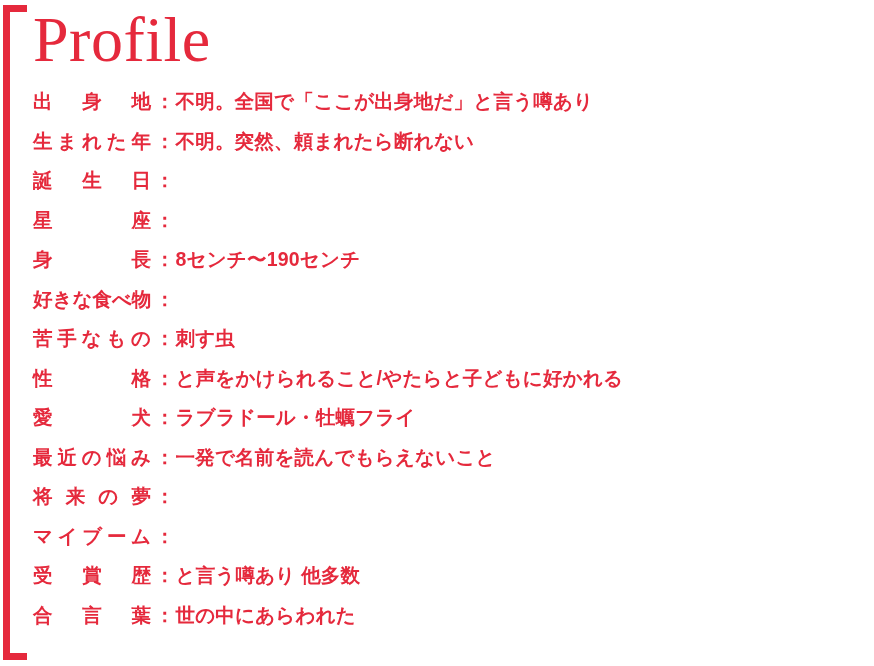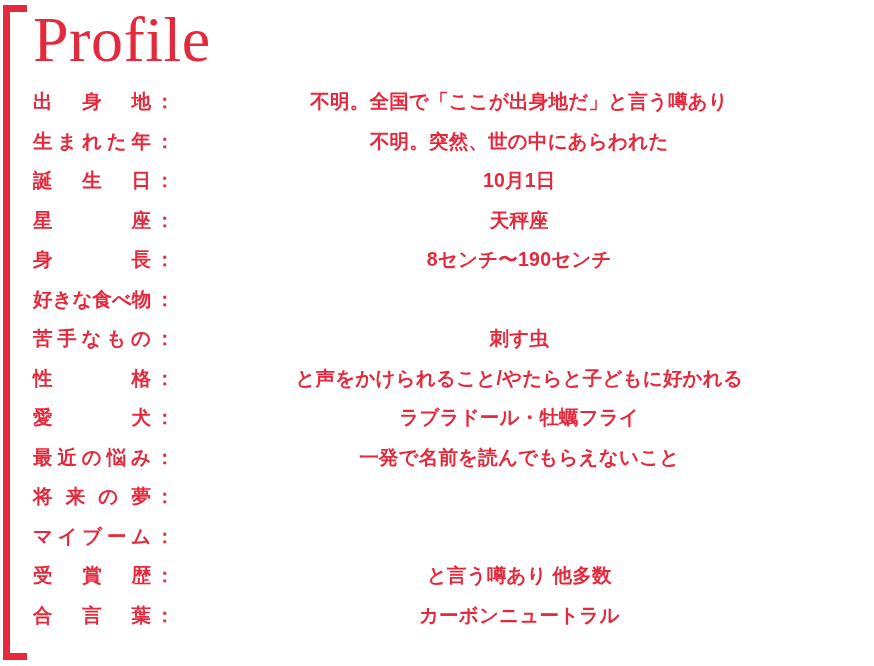--- a/index.html
+++ b/index.html
@@ -95,21 +95,20 @@
     justify-content: flex-start;
     letter-spacing: 0;
   }
   .row-sep {
     flex: 0 0 auto;
     padding: 0 1px 0 4px;
   }
   .row-value {
     flex: 1 1 auto;
     letter-spacing: 0.2px;
-    text-align: center;
   }
 </style>
 </head>
 <body>
 
 <div class="page">
 
   <div class="bracket">
     <div class="bar"></div>
     <div class="arm-top"></div>
@@ -130,38 +129,36 @@
       </li>
       <li class="profile-row">
         <span class="row-label">
           <span>生</span>
           <span>ま</span>
           <span>れ</span>
           <span>た</span>
           <span>年</span>
         </span>
         <span class="row-sep">：</span>
-        <span class="row-value">不明。突然、世の中にあらわれた</span>
+        <span class="row-value">不明。突然、頼まれたら断れない</span>
       </li>
       <li class="profile-row">
         <span class="row-label">
           <span>誕</span>
           <span>生</span>
           <span>日</span>
         </span>
         <span class="row-sep">：</span>
-        <span class="row-value">10月1日</span>
       </li>
       <li class="profile-row">
         <span class="row-label">
           <span>星</span>
           <span>座</span>
         </span>
         <span class="row-sep">：</span>
-        <span class="row-value">天秤座</span>
       </li>
       <li class="profile-row">
         <span class="row-label">
           <span>身</span>
           <span>長</span>
         </span>
         <span class="row-sep">：</span>
         <span class="row-value">8センチ〜190センチ</span>
       </li>
       <li class="profile-row">
@@ -234,17 +231,17 @@
         <span class="row-sep">：</span>
         <span class="row-value">と言う噂あり 他多数</span>
       </li>
       <li class="profile-row">
         <span class="row-label">
           <span>合</span>
           <span>言</span>
           <span>葉</span>
         </span>
         <span class="row-sep">：</span>
-        <span class="row-value">カーボンニュートラル</span>
+        <span class="row-value">世の中にあらわれた</span>
       </li>
     </ul>
 
 </div>
 
 </body></html>

